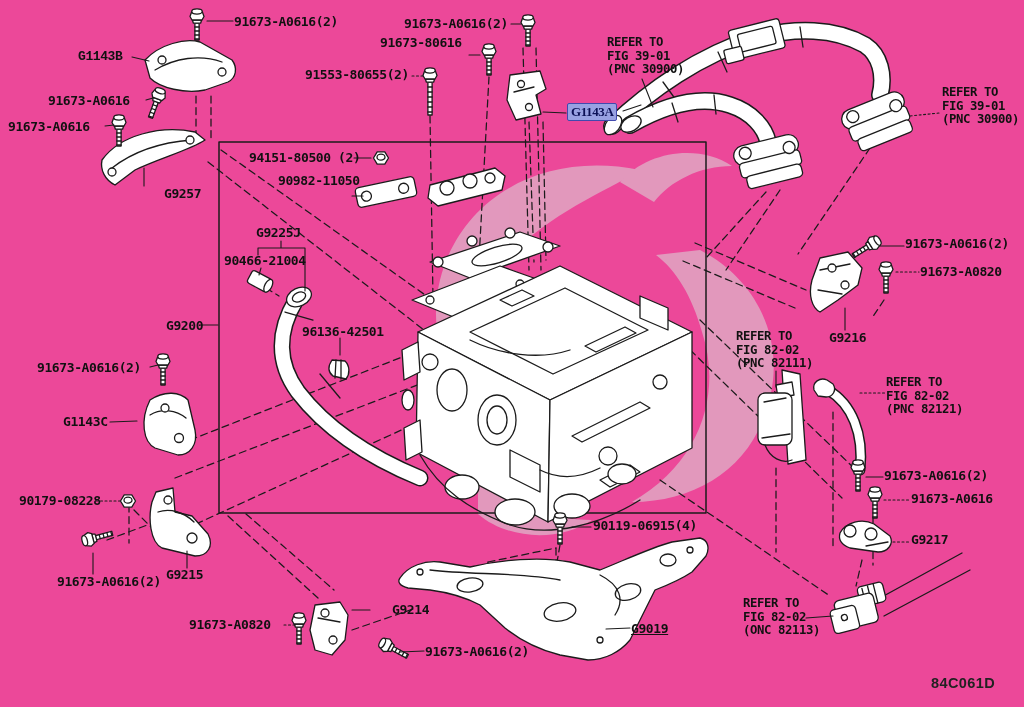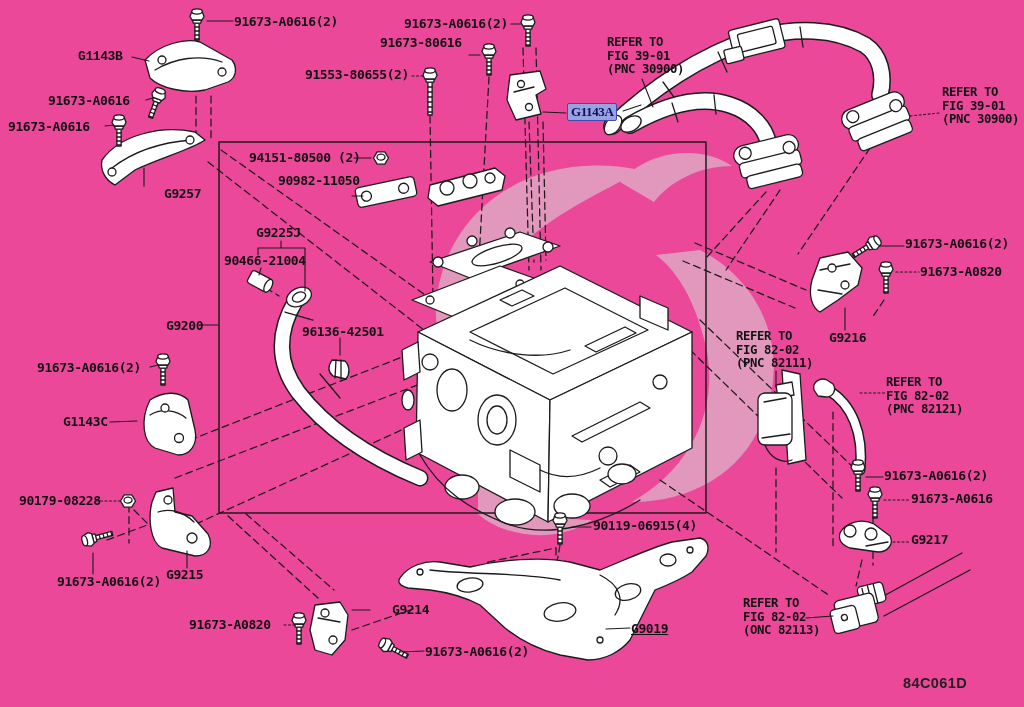--- a/index.html
+++ b/index.html
@@ -386,15 +386,15 @@
 FIG 82-02
 (PNC 82121)</div>
       <div class="lbl" style="left: 884px; top: 469px;">91673-A0616(2)</div>
       <div class="lbl" style="left: 911px; top: 492px;">91673-A0616</div>
       <div class="lbl" style="left: 911px; top: 533px;">G9217</div>
       <div class="lbl ref" style="left: 743px; top: 597px;">REFER TO
 FIG 82-02
 (ONC 82113)</div>
     </div>
 
-<span class="code-label" style="left:903px;top:675px;">84C061D</span>
+<span class="code-label" style="left:931px;top:675px;">84C061D</span>
 
 </div>
 
 </body></html>

